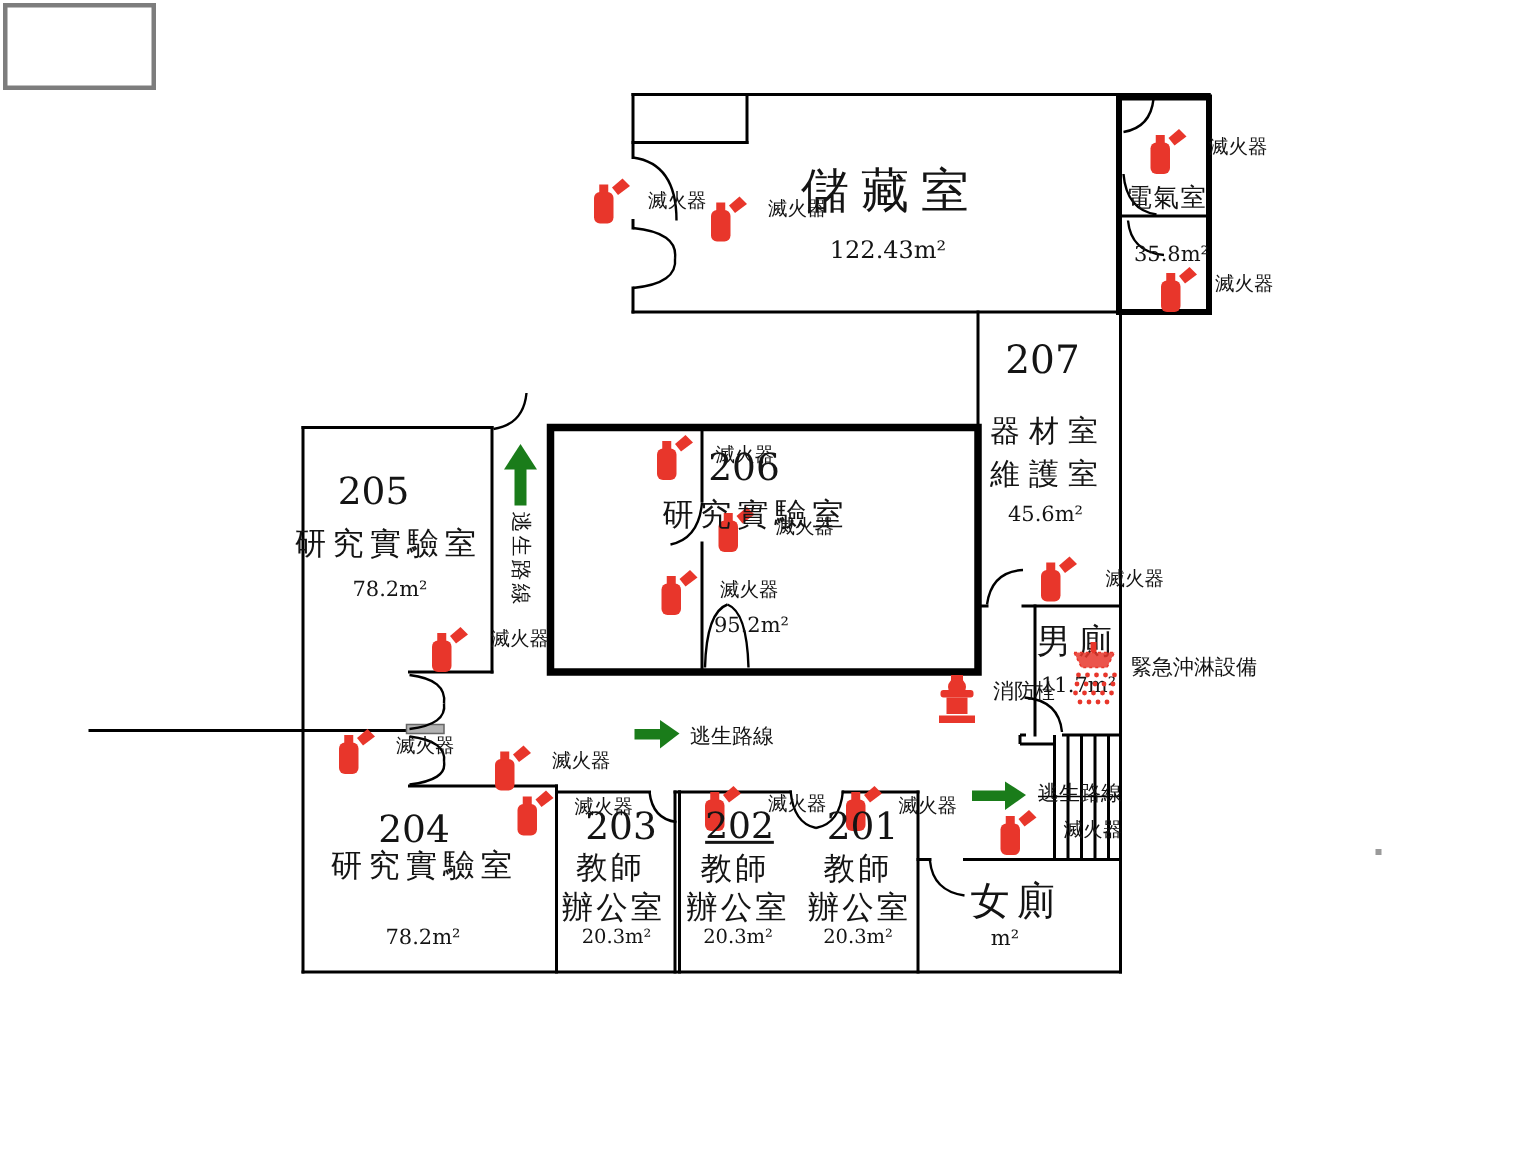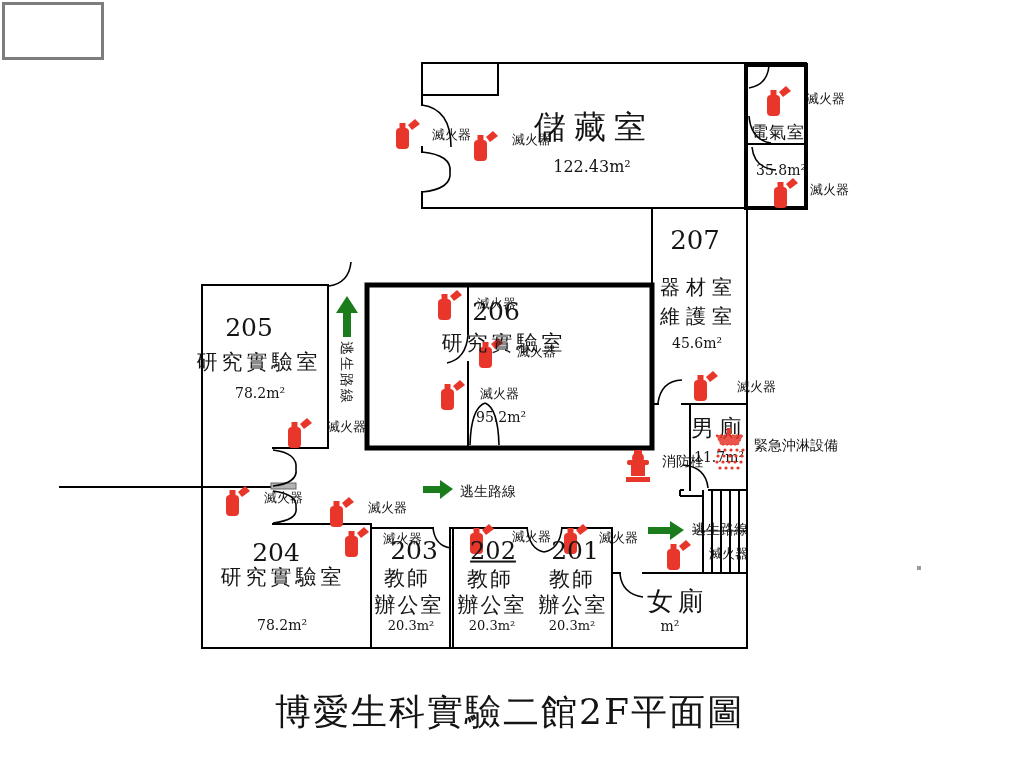--- a/index.html
+++ b/index.html
@@ -216,21 +216,20 @@
   <div class="lb" style="left:737px;top:380px;font-size:13px;">滅火器</div>
   <div class="lb" style="left:709px;top:547px;font-size:13px;">滅火器</div>
 
   <div class="lb v" style="left:338px;top:341px;font-size:14px;letter-spacing:2px;">逃生路線</div>
   <div class="lb" style="left:460px;top:484px;font-size:14px;">逃生路線</div>
   <div class="lb" style="left:692px;top:522px;font-size:14px;">逃生路線</div>
 
   <div class="lb" style="left:662px;top:454px;font-size:14px;">消防栓</div>
   <div class="lb" style="left:754px;top:438px;font-size:14px;">緊急沖淋設備</div>
 
-  <div class="lb c" style="left:510px;top:712px;font-size:36px;letter-spacing:2px;">博愛生科實驗二館2F平面圖</div>
 
   <svg width="1024" height="767" viewBox="0 0 1024 767" style="pointer-events:none;">
     <g transform="translate(712,428)" fill="#e8362b">
       <rect x="15" y="0" width="4" height="7"></rect>
       <polygon points="4,7 31,7 26,17 9,17" stroke="#e8362b" stroke-width="1" stroke-dasharray="2,2" fill-opacity="0.85"></polygon>
       <g>
         <circle cx="7" cy="22" r="1.6"></circle>
           <circle cx="13" cy="22" r="1.6"></circle>
           <circle cx="19" cy="22" r="1.6"></circle>
           <circle cx="25" cy="22" r="1.6"></circle>

